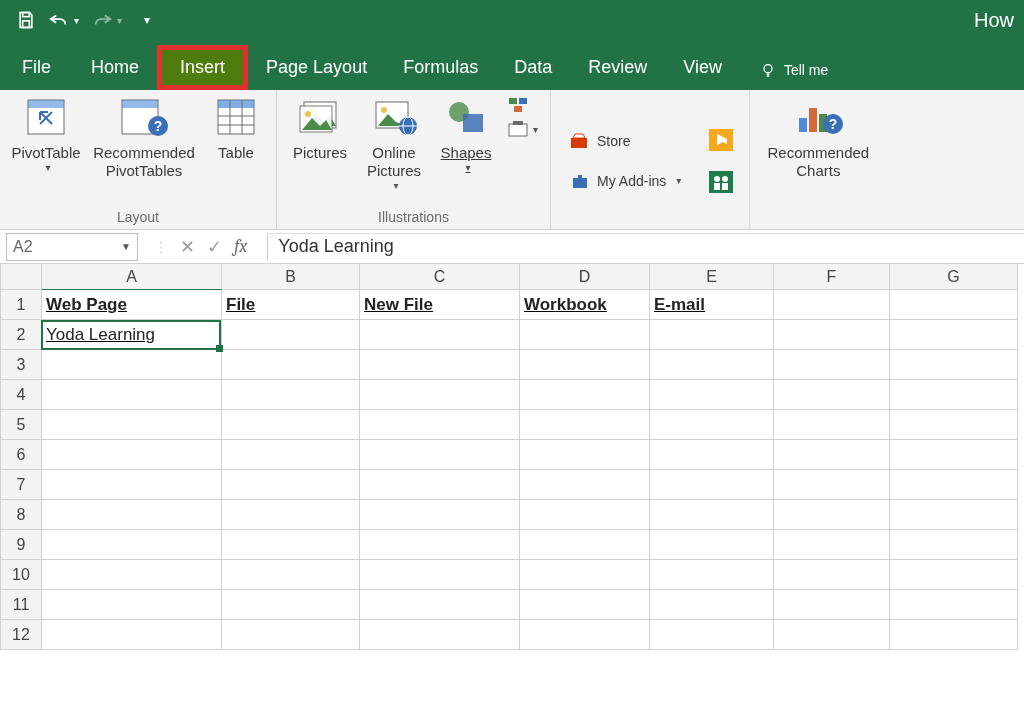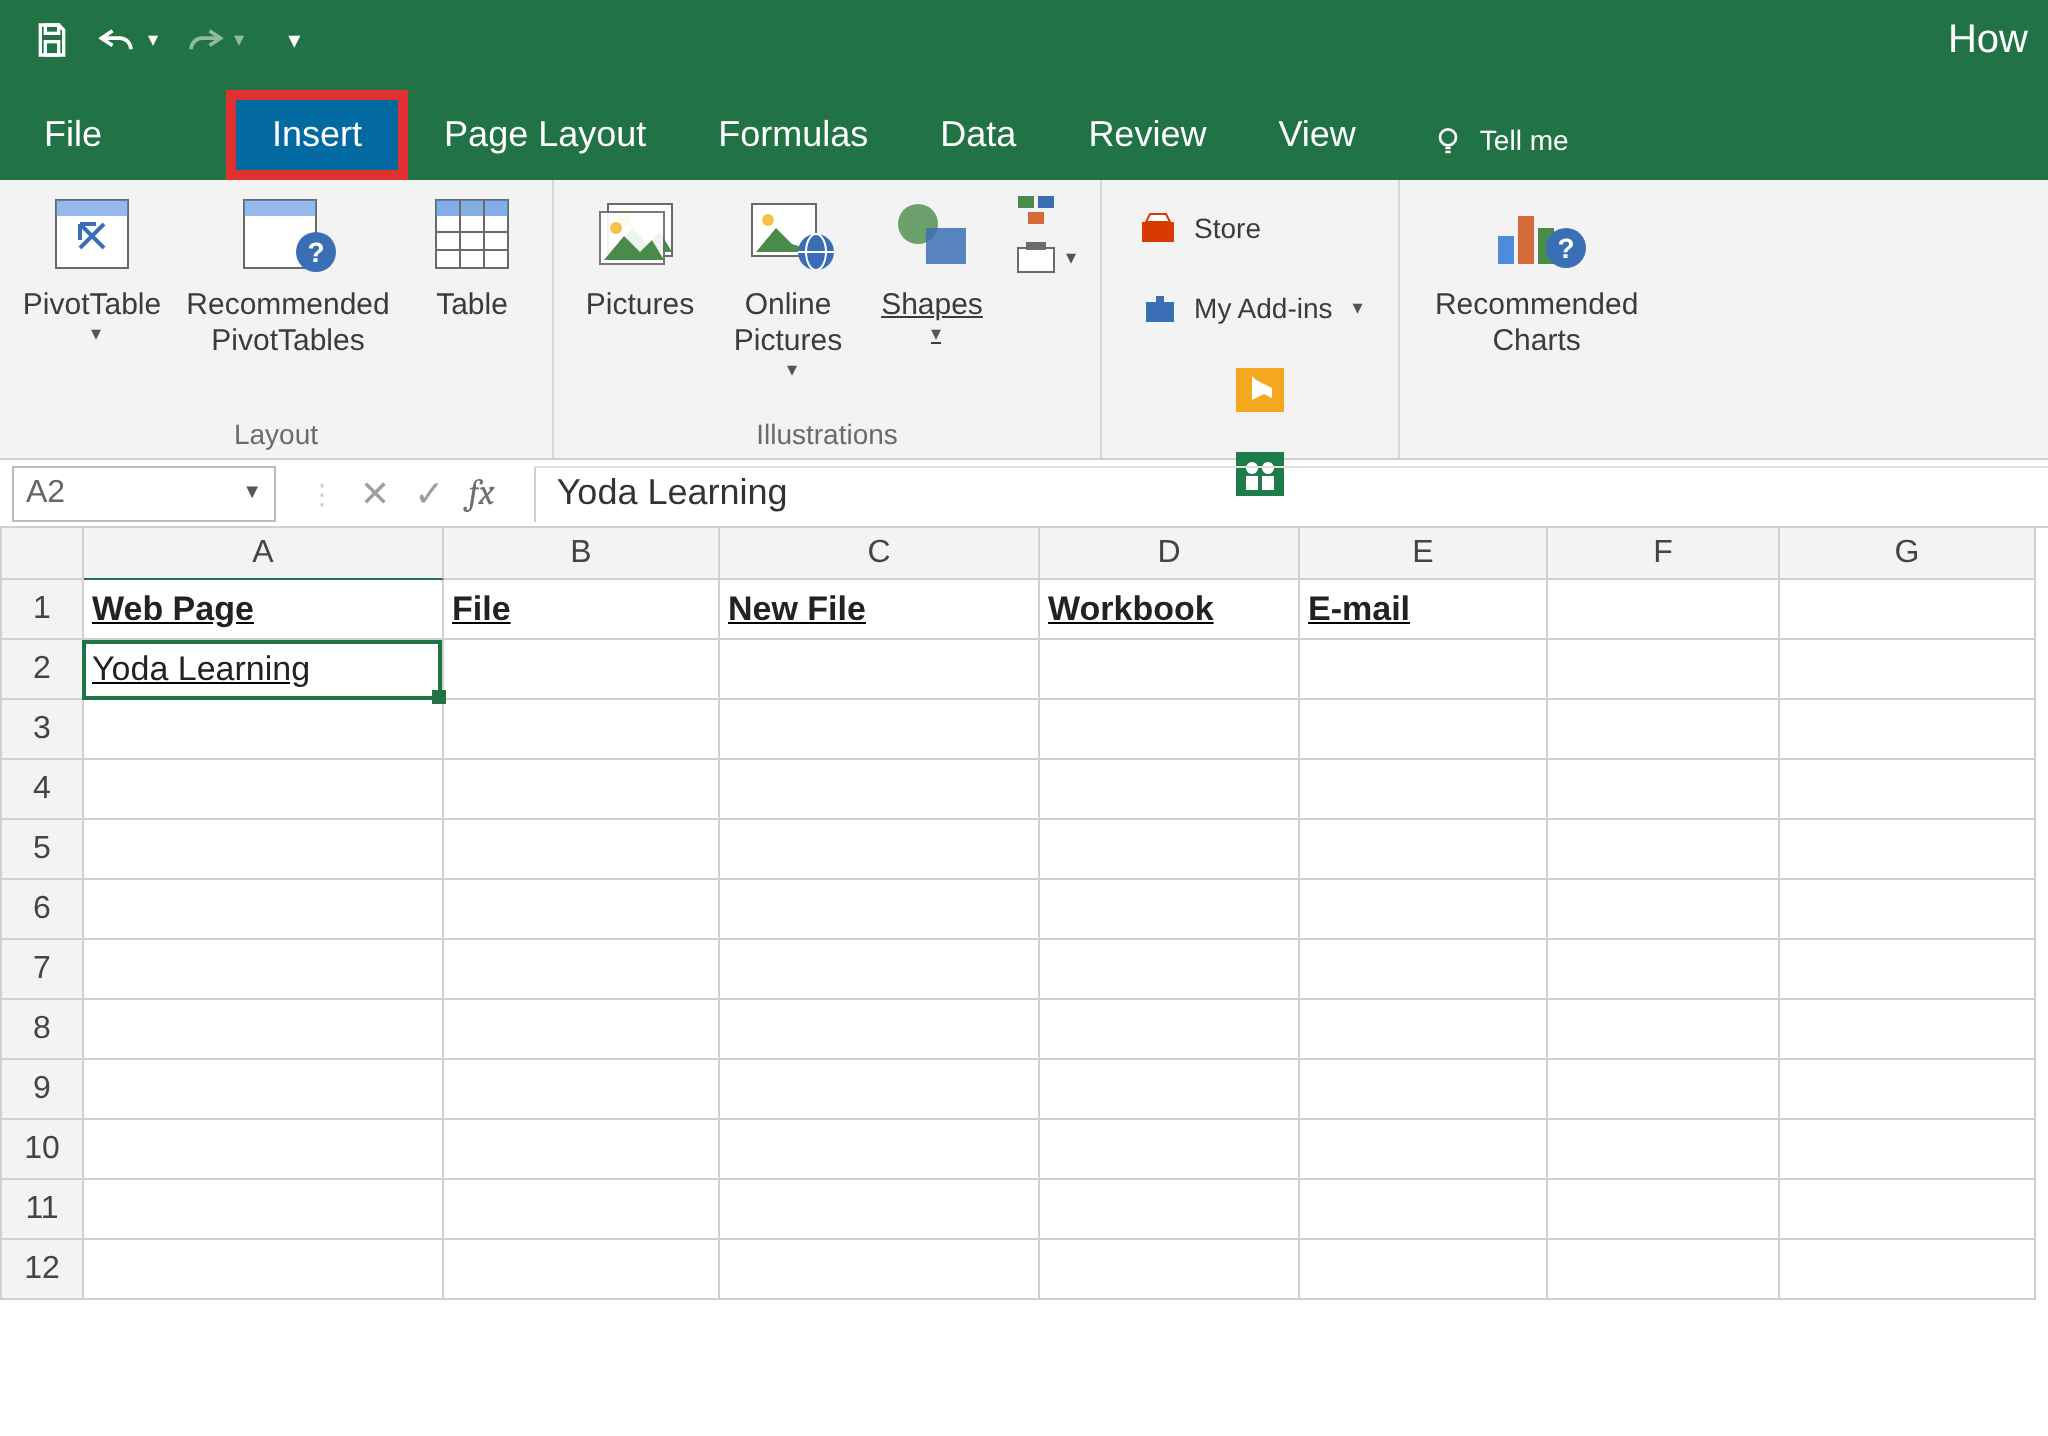--- a/index.html
+++ b/index.html
@@ -5,21 +5,21 @@
 * { box-sizing: border-box; margin: 0; padding: 0; }
 body { font-family: 'Segoe UI', sans-serif; font-size: 14px; width: 1024px; height: 718px; overflow: hidden; background: #fff; }
 
 .titlebar { background: #217346; height: 40px; display: flex; align-items: center; padding: 0 10px; color: #fff; }
 .titlebar .qa-btn { margin: 0 6px; display: flex; align-items: center; }
 .titlebar .title { margin-left: auto; font-size: 20px; }
 
 .tabbar { background: #217346; height: 50px; display: flex; align-items: flex-end; }
 .tab { color: #fff; font-size: 18px; padding: 12px 18px; cursor: pointer; }
 .tab.file { padding-left: 22px; padding-right: 22px; }
-.tab.insert-highlight { border: 5px solid #e03030; background: #0369a1; padding: 7px 18px; margin-left: 40px; }
+.tab.insert-highlight { border: 5px solid #e03030; background: #4d7c0f; padding: 7px 18px; }
 .tellme { color: #fff; margin-left: 20px; display: flex; align-items: center; padding: 12px 0; }
 .bulb { width: 16px; height: 16px; margin-right: 8px; }
 
 .ribbon { background: #f3f3f3; height: 140px; display: flex; border-bottom: 1px solid #d0d0d0; }
 .group { display: flex; flex-direction: column; border-right: 1px solid #d6d6d6; padding: 4px 8px 2px 8px; }
 .group-controls { display: flex; flex: 1; align-items: flex-start; }
 .group-label { text-align: center; font-size: 14px; color: #6b6b6b; padding: 2px 0; }
 .big-btn { display: flex; flex-direction: column; align-items: center; justify-content: flex-start; width: 76px; text-align: center; cursor: pointer; font-size: 15px; color: #3b3b3b; line-height: 1.2; }
 .big-btn .ico { height: 46px; display: flex; align-items: center; justify-content: center; margin-bottom: 4px; }
 .big-btn.wide { width: 120px; }
@@ -74,20 +74,21 @@
         <path d="M21 8H11a6 6 0 0 0-6 6"></path>
       </svg>
     <span class="drop-arrow" style="color:#fff;">▾</span>
   </span>
   <span class="qa-btn" style="margin-left:16px;color:#fff;font-size:12px;">▾</span>
   <span class="title">How</span>
 </div>
 
 <div class="tabbar">
   <div class="tab file">File</div>
+  <div class="tab">Home</div>
   <div class="tab insert-highlight">Insert</div>
   <div class="tab">Page Layout</div>
   <div class="tab">Formulas</div>
   <div class="tab">Data</div>
   <div class="tab">Review</div>
   <div class="tab">View</div>
   <div class="tellme">
     <svg class="bulb" viewBox="0 0 24 24" fill="none" stroke="#fff" stroke-width="2">
         <circle cx="12" cy="10" r="6"></circle>
         <path d="M10 18h4M10 21h4"></path>
@@ -195,21 +196,21 @@
               <rect x="6" y="1" width="10" height="4" fill="#6b6b6b"></rect>
             </svg>
           <span class="drop-arrow">▾</span>
         </span>
       </div>
     </div>
     <div class="group-label">Illustrations</div>
   </div>
 
   <div class="group">
-    <div class="group-controls" style="align-items:center;flex-direction:column;">
+    <div class="group-controls" style="align-items:center;">
       <div class="small-stack" style="gap:16px;padding:8px 6px;">
         <div class="small-btn">
           <span class="mini-ico">
             <svg width="20" height="18">
                 <rect x="2" y="6" width="16" height="10" fill="#d83b01"></rect>
                 <path d="M4 6 L6 2 L14 2 L16 6 Z" fill="#fff" stroke="#d83b01"></path>
               </svg>
           </span>
           <span>Store</span>
         </div>

